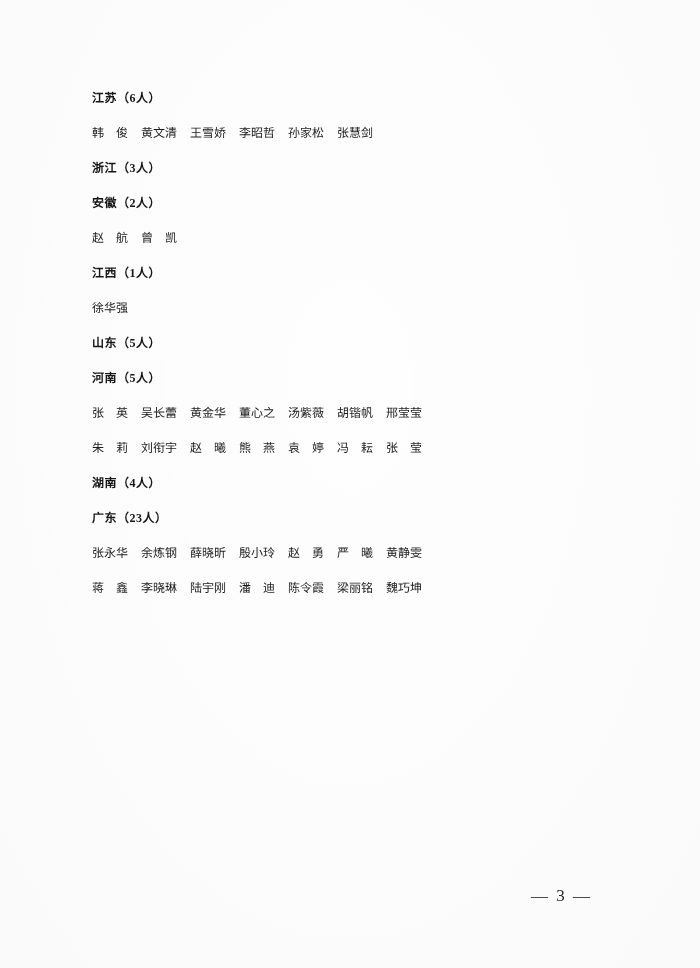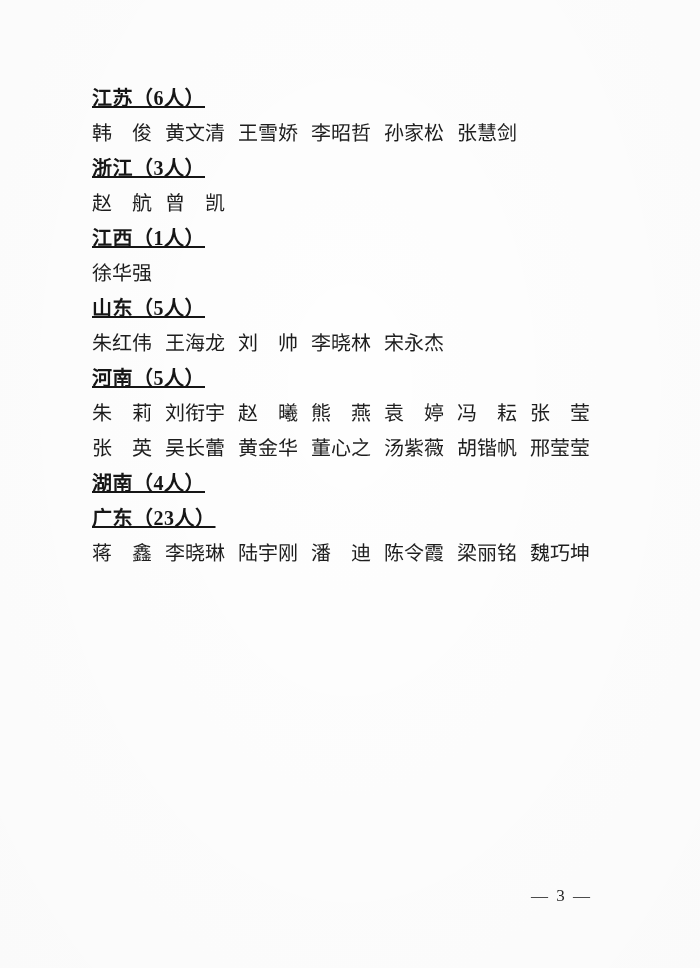--- a/index.html
+++ b/index.html
@@ -23,25 +23,24 @@
   }
   .roster {
     position: absolute;
     left: 92px;
     top: 81px;
     width: 560px;
   }
   .line {
     height: 35px;
     line-height: 35px;
-    font-size: 20px;
+    font-size: 12px;
     color: #1d1d1d;
     white-space: pre;
     text-rendering: optimizeLegibility;
-    text-decoration: underline;
   }
   .heading {
     font-weight: bold;
     letter-spacing: 0.5px;
     color: #161616;
   }
   .names-row .person {
     display: inline-block;
     margin-right: 13px;
     white-space: pre;
@@ -62,26 +61,27 @@
   }
 </style>
 </head>
 <body>
 
 <div class="page">
   <div class="roster">
       <div class="line heading">江苏（6人）</div>
       <div class="line names-row"><span class="person">韩　俊</span><span class="person">黄文清</span><span class="person">王雪娇</span><span class="person">李昭哲</span><span class="person">孙家松</span><span class="person">张慧剑</span></div>
       <div class="line heading">浙江（3人）</div>
+      <div class="line heading">安徽（2人）</div>
       <div class="line names-row"><span class="person">赵　航</span><span class="person">曾　凯</span></div>
       <div class="line heading">江西（1人）</div>
       <div class="line names-row"><span class="person">徐华强</span></div>
       <div class="line heading">山东（5人）</div>
-      <div class="line names-row"><span class="person">朱红伟</span><span class="person">王海龙</span><span class="person">刘　帅</span><span class="person">李晓林</span><span class="person">宋永杰</span></div>
       <div class="line heading">河南（5人）</div>
+      <div class="line names-row"><span class="person">张　英</span><span class="person">吴长蕾</span><span class="person">黄金华</span><span class="person">董心之</span><span class="person">汤紫薇</span><span class="person">胡锴帆</span><span class="person">邢莹莹</span></div>
       <div class="line names-row"><span class="person">朱　莉</span><span class="person">刘衔宇</span><span class="person">赵　曦</span><span class="person">熊　燕</span><span class="person">袁　婷</span><span class="person">冯　耘</span><span class="person">张　莹</span></div>
-      <div class="line names-row"><span class="person">张　英</span><span class="person">吴长蕾</span><span class="person">黄金华</span><span class="person">董心之</span><span class="person">汤紫薇</span><span class="person">胡锴帆</span><span class="person">邢莹莹</span></div>
       <div class="line heading">湖南（4人）</div>
       <div class="line heading">广东（23人）</div>
+      <div class="line names-row"><span class="person">张永华</span><span class="person">余炼钢</span><span class="person">薛晓昕</span><span class="person">殷小玲</span><span class="person">赵　勇</span><span class="person">严　曦</span><span class="person">黄静雯</span></div>
       <div class="line names-row"><span class="person">蒋　鑫</span><span class="person">李晓琳</span><span class="person">陆宇刚</span><span class="person">潘　迪</span><span class="person">陈令霞</span><span class="person">梁丽铭</span><span class="person">魏巧坤</span></div>
     </div>
   <div class="page-number">— 3 —</div>
 </div>
 
 </body></html>

